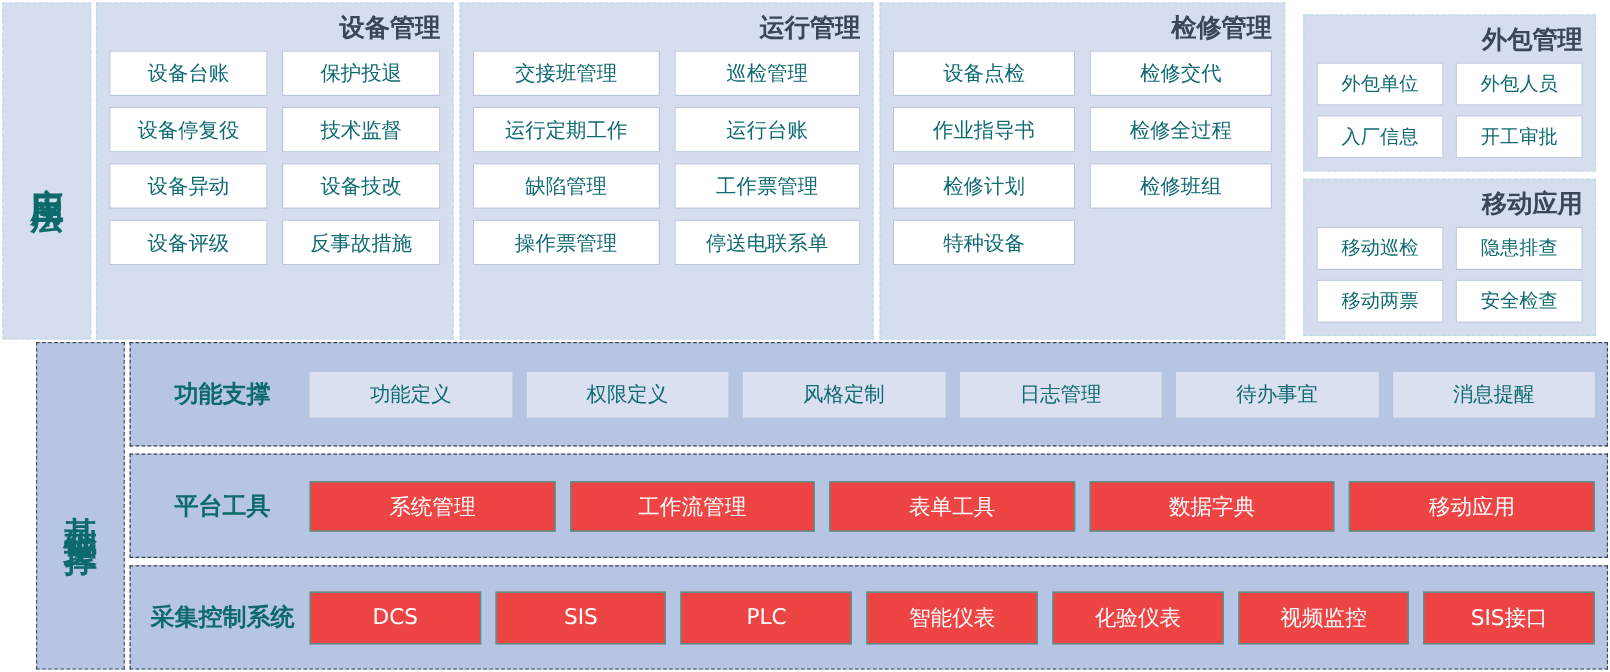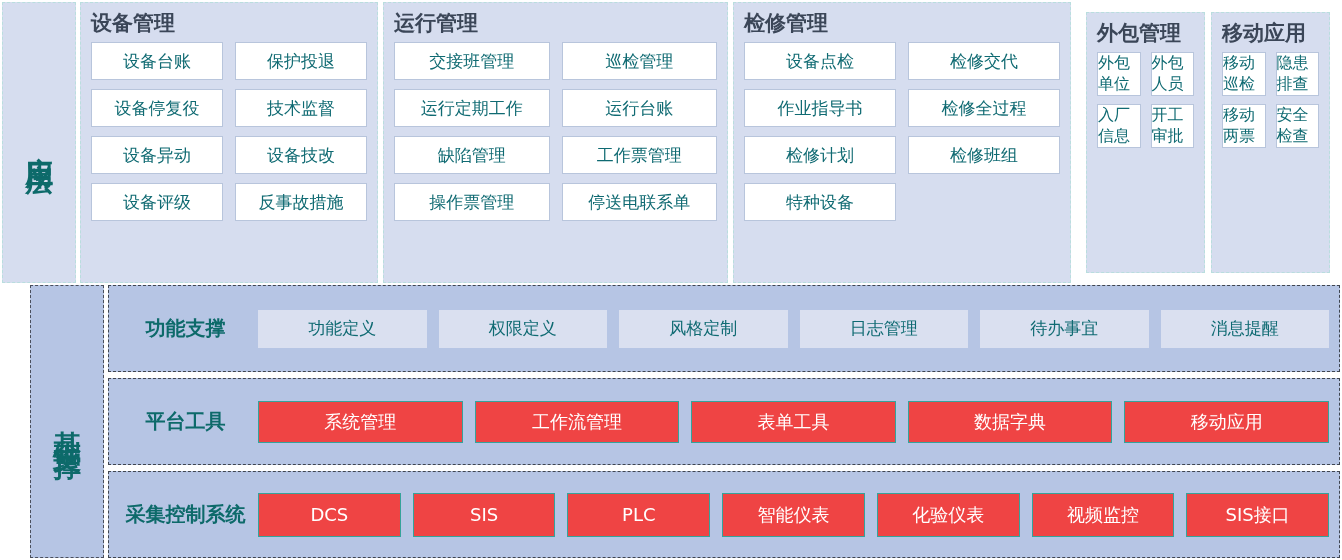--- a/index.html
+++ b/index.html
@@ -57,30 +57,30 @@
     padding:6px 10px 10px 10px;
     display:flex;
     flex-direction:column;
   }
   .g-equip{flex:0 0 298px;}
   .g-run{flex:0 0 345px;}
   .g-maint{flex:0 0 338px;}
   .g-right{
     flex:1;
     display:flex;
-    flex-direction:row;
+    flex-direction:column;
     gap:6px;
     background:transparent;
     border:none;
     padding:10px;
   }
   .g-right .group{flex:1;}
 
   .group-title{
-    text-align:left;
+    text-align:right;
     font-size:21px;
     font-weight:bold;
     color:#3b4658;
     font-family:"DejaVu Serif","Liberation Serif",serif;
     padding:2px 0 8px 0;
     line-height:1.1;
   }
   .tile-grid{
     flex:1;
     display:grid;

